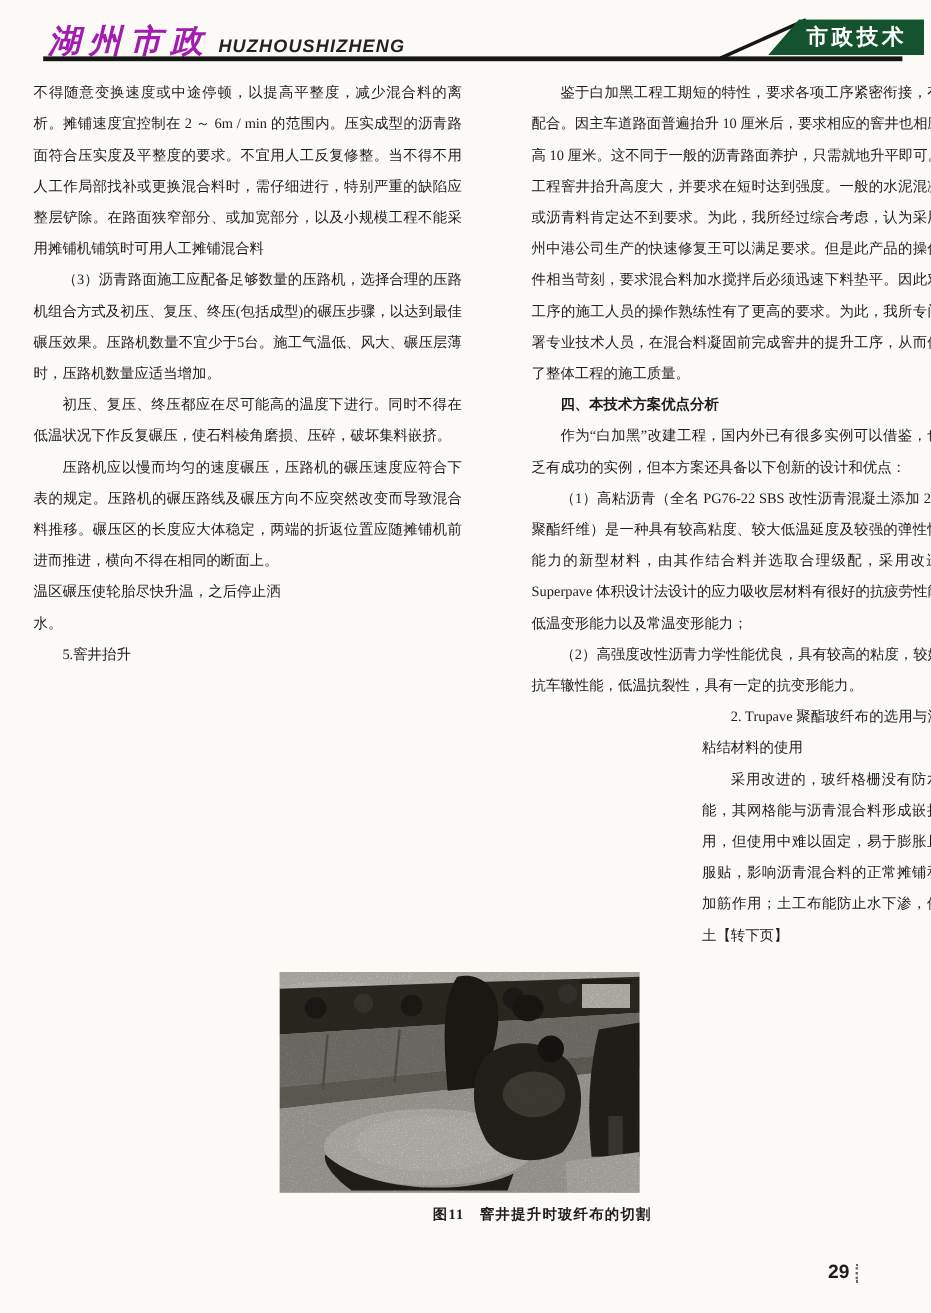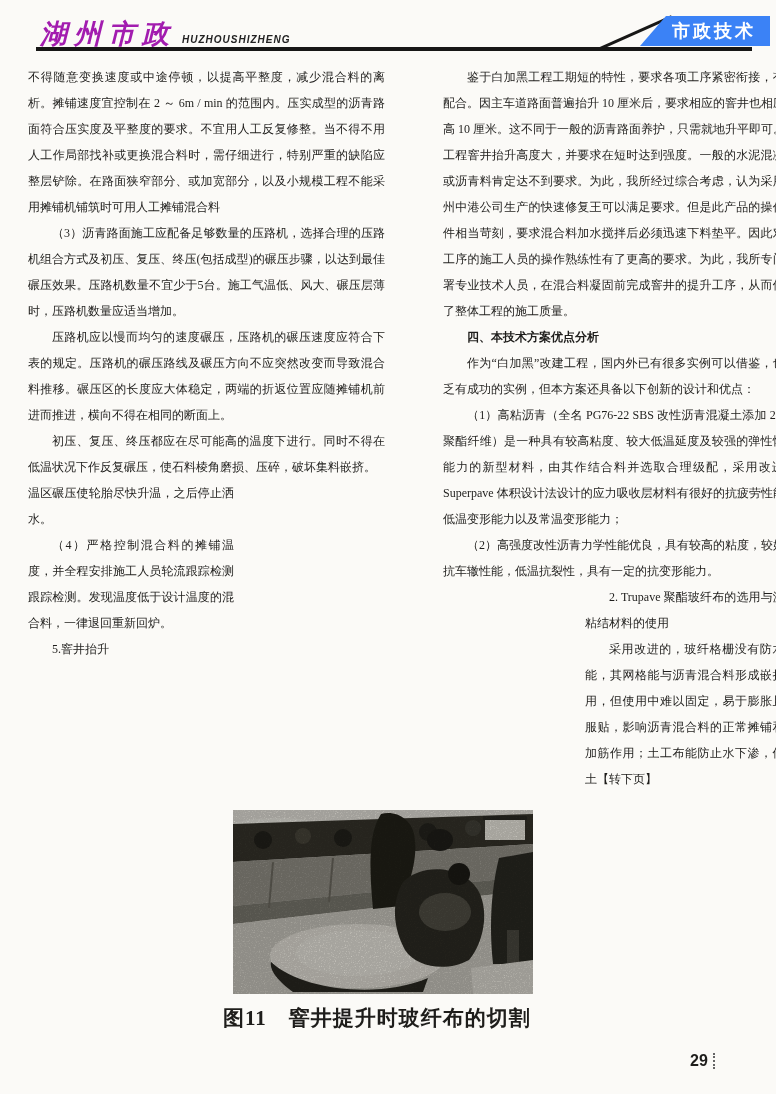--- a/index.html
+++ b/index.html
@@ -14,35 +14,35 @@
   .page{position:absolute;inset:0;}
 
   
   .logo{position:absolute;left:40px;top:16px;white-space:nowrap;}
   .logo-cn{
     font-size:27px;font-weight:bold;font-style:italic;
     letter-spacing:7px;color:#a21caf;
     font-family:"DejaVu Serif","Liberation Serif",serif;
   }
   .logo-en{
-    font-size:10px;font-weight:bold;font-style:italic;
+    font-size:15px;font-weight:bold;font-style:italic;
     letter-spacing:1px;color:#222;margin-left:6px;
     font-family:"Liberation Sans","DejaVu Sans",sans-serif;
   }
   .header-rule{
     position:absolute;left:36px;top:47px;width:716px;height:4px;
     background:#171716;
   }
   .badge-tail{
     position:absolute;left:597px;top:31px;width:78px;height:3px;
     background:#171716;transform:rotate(-24deg);
   }
   .badge{
     position:absolute;left:640px;top:16px;width:130px;height:30px;
-    background:#3b82f6;color:#fff;
+    background:#14532d;color:#fff;
     display:flex;align-items:center;justify-content:center;
     padding-left:18px;box-sizing:border-box;
     clip-path:polygon(26px 0,100% 0,100% 100%,0 100%);
     font-size:18px;font-weight:bold;letter-spacing:3px;
     font-family:"Liberation Sans","DejaVu Sans",sans-serif;
   }
 
   
   .col{position:absolute;top:64px;}
   .col-left{left:28px;width:357px;}
@@ -57,21 +57,21 @@
   .narrow-right{width:212px;margin-left:auto;}
 
   
   .photo{
     position:absolute;left:233px;top:810px;width:300px;height:184px;
     margin:0;padding:0;
   }
   .photo svg{display:block;width:100%;height:100%;}
   .caption{
     position:absolute;left:223px;top:1004px;width:320px;
-    text-align:left;font-weight:bold;font-size:21px;
+    text-align:right;font-weight:bold;font-size:12px;
     letter-spacing:1px;
   }
 
   
   .page-num-wrap{
     position:absolute;left:690px;top:1052px;
     font-size:16px;font-weight:bold;
     font-family:"Liberation Sans","DejaVu Sans",sans-serif;
     display:flex;align-items:center;
   }
@@ -88,25 +88,24 @@
   <div class="logo">
     <span class="logo-cn">湖州市政</span><span class="logo-en">HUZHOUSHIZHENG</span>
   </div>
   <div class="header-rule"></div>
   <div class="badge-tail"></div>
   <div class="badge">市政技术</div>
 
   <div class="col col-left">
     <p>不得随意变换速度或中途停顿，以提高平整度，减少混合料的离析。摊铺速度宜控制在 2 ～ 6m / min 的范围内。压实成型的沥青路面符合压实度及平整度的要求。不宜用人工反复修整。当不得不用人工作局部找补或更换混合料时，需仔细进行，特别严重的缺陷应整层铲除。在路面狭窄部分、或加宽部分，以及小规模工程不能采用摊铺机铺筑时可用人工摊铺混合料</p>
     <p class="ind">（3）沥青路面施工应配备足够数量的压路机，选择合理的压路机组合方式及初压、复压、终压(包括成型)的碾压步骤，以达到最佳碾压效果。压路机数量不宜少于5台。施工气温低、风大、碾压层薄时，压路机数量应适当增加。</p>
+    <p class="ind">初压、复压、终压都应在尽可能高的温度下进行。同时不得在低温状况下作反复碾压，使石料棱角磨损、压碎，破坏集料嵌挤。</p>
     <p class="ind">压路机应以慢而均匀的速度碾压，压路机的碾压速度应符合下表的规定。压路机的碾压路线及碾压方向不应突然改变而导致混合料推移。碾压区的长度应大体稳定，两端的折返位置应随摊铺机前进而推进，横向不得在相同的断面上。</p>
-    <p class="ind">初压、复压、终压都应在尽可能高的温度下进行。同时不得在低温状况下作反复碾压，使石料棱角磨损、压碎，破坏集料嵌挤。</p>
     <div class="narrow-left">
       <p>温区碾压使轮胎尽快升温，之后停止洒水。</p>
-      <p class="ind">（4）严格控制混合料的摊铺温度，并全程安排施工人员轮流跟踪检测跟踪检测。发现温度低于设计温度的混合料，一律退回重新回炉。</p>
       <p class="ind">5.窨井抬升</p>
     </div>
   </div>
 
   <div class="col col-right">
     <p class="ind">鉴于白加黑工程工期短的特性，要求各项工序紧密衔接，有序配合。因主车道路面普遍抬升 10 厘米后，要求相应的窨井也相应升高 10 厘米。这不同于一般的沥青路面养护，只需就地升平即可。本工程窨井抬升高度大，并要求在短时达到强度。一般的水泥混凝土或沥青料肯定达不到要求。为此，我所经过综合考虑，认为采用杭州中港公司生产的快速修复王可以满足要求。但是此产品的操作条件相当苛刻，要求混合料加水搅拌后必须迅速下料垫平。因此对此工序的施工人员的操作熟练性有了更高的要求。为此，我所专门部署专业技术人员，在混合料凝固前完成窨井的提升工序，从而保证了整体工程的施工质量。</p>
     <p class="ind bold">四、本技术方案优点分析</p>
     <p class="ind">作为“白加黑”改建工程，国内外已有很多实例可以借鉴，也不乏有成功的实例，但本方案还具备以下创新的设计和优点：</p>
     <p class="ind">（1）高粘沥青（全名 PG76-22 SBS 改性沥青混凝土添加 2.5‰聚酯纤维）是一种具有较高粘度、较大低温延度及较强的弹性恢复能力的新型材料，由其作结合料并选取合理级配，采用改进的 Superpave 体积设计法设计的应力吸收层材料有很好的抗疲劳性能、低温变形能力以及常温变形能力；</p>
     <p class="ind">（2）高强度改性沥青力学性能优良，具有较高的粘度，较好的抗车辙性能，低温抗裂性，具有一定的抗变形能力。</p>

